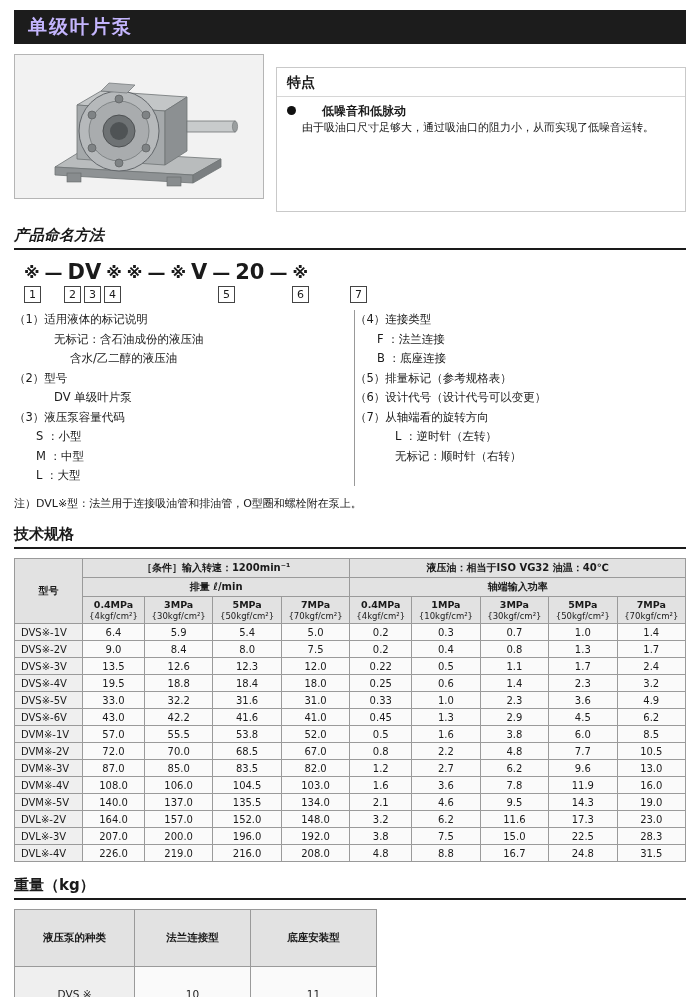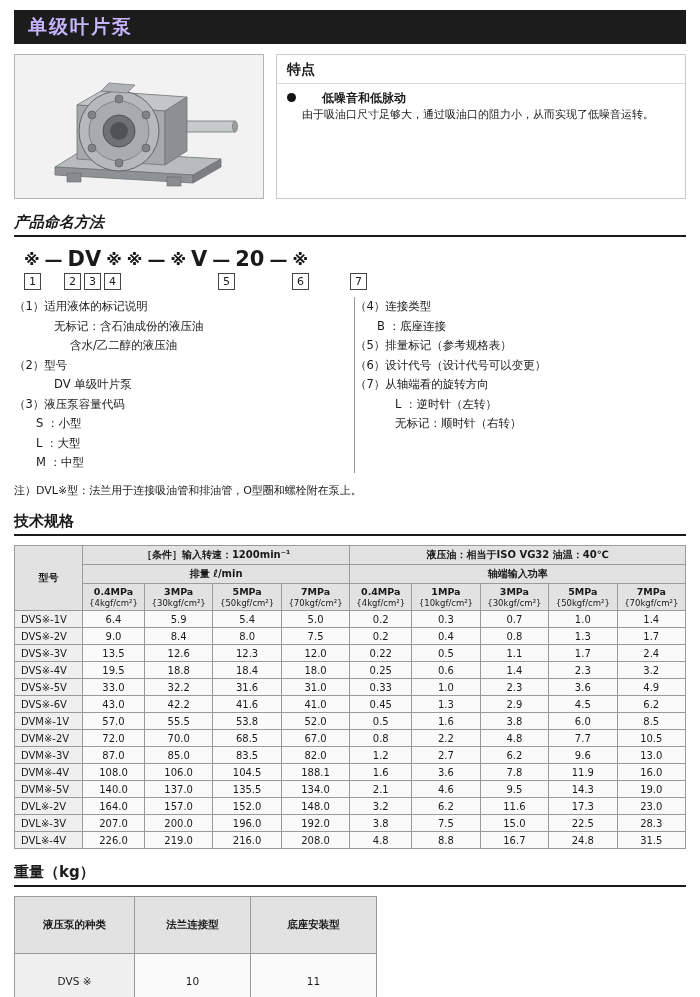--- a/index.html
+++ b/index.html
@@ -40,20 +40,21 @@
     flex:0 0 250px;
   }
   .pump-svg { position:absolute; left:0; top:0; }
 
   .features {
     flex:1 1 auto;
     border:1px solid #c9c9c9;
     min-height:145px;
     padding:0;
     background:#fff;
+    margin-top:13px;
   }
   .features h3 {
     margin:0;
     font-size:14px;
     font-weight:bold;
     padding:6px 10px 4px 10px;
     border-bottom:1px solid #d6d6d6;
   }
   .feat-list { padding:6px 10px 8px 10px; }
   .feat-item { margin-bottom:6px; }
@@ -223,25 +224,26 @@
 
   <div class="naming-body">
     <div class="nb-left nl">
       <div>（1）适用液体的标记说明</div>
       <div class="ind2">无标记：含石油成份的液压油</div>
       <div class="ind3">含水/乙二醇的液压油</div>
       <div>（2）型号</div>
       <div class="ind2">DV    单级叶片泵</div>
       <div>（3）液压泵容量代码</div>
       <div class="ind1">S  ：小型</div>
+      <div class="ind1">M  ：中型</div>
       <div class="ind1">L  ：大型</div>
-      <div class="ind1">M  ：中型</div>
     </div>
     <div class="nb-right nl">
       <div>（4）连接类型</div>
+      <div class="ind1">F  ：法兰连接</div>
       <div class="ind1">B  ：底座连接</div>
       <div>（5）排量标记（参考规格表）</div>
       <div>（6）设计代号（设计代号可以变更）</div>
       <div>（7）从轴端看的旋转方向</div>
       <div class="ind2">L    ：逆时针（左转）</div>
       <div class="ind2">无标记：顺时针（右转）</div>
     </div>
   </div>
 
   <div class="note">注）DVL※型：法兰用于连接吸油管和排油管，O型圈和螺栓附在泵上。</div>
@@ -378,21 +380,21 @@
           <td>2.7</td>
           <td>6.2</td>
           <td>9.6</td>
           <td>13.0</td>
         </tr>
         <tr>
           <td class="model">DVM※-4V</td>
           <td>108.0</td>
           <td>106.0</td>
           <td>104.5</td>
-          <td>188.1</td>
+          <td>103.0</td>
           <td>1.6</td>
           <td>3.6</td>
           <td>7.8</td>
           <td>11.9</td>
           <td>16.0</td>
         </tr>
         <tr>
           <td class="model">DVM※-5V</td>
           <td>140.0</td>
           <td>137.0</td>

